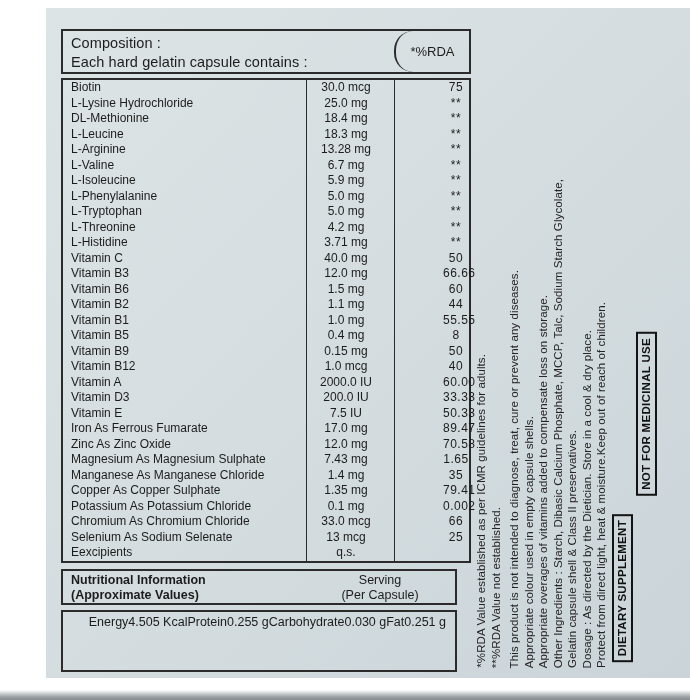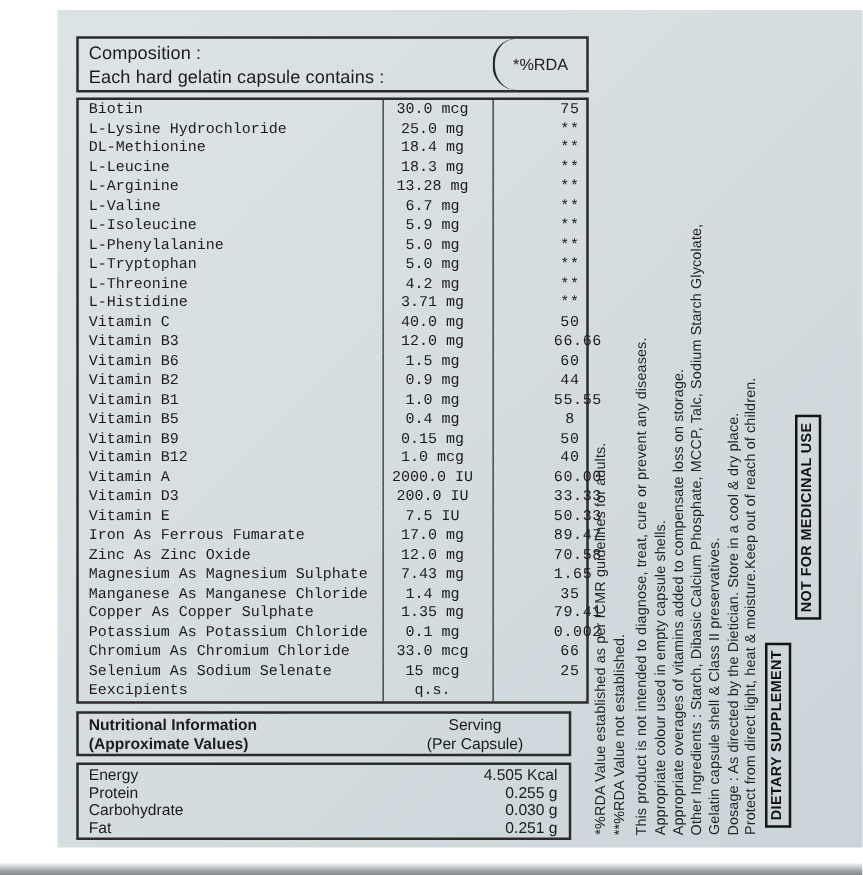--- a/index.html
+++ b/index.html
@@ -23,31 +23,31 @@
   }
 
   
   .table-stack{position:absolute;left:15px;top:21px;width:410px;}
   .box{border:2px solid var(--border);}
 
   .comp-header{height:45px;display:flex;margin-bottom:4px;}
   .comp-header-left{flex:1;padding:3px 0 0 8px;font-size:14.5px;line-height:19px;letter-spacing:.1px;}
   .comp-header-rda{width:75px;border-left:2px solid var(--border);display:flex;align-items:center;justify-content:center;font-size:13px;border-radius:19px;}
 
-  .ingredients{margin-bottom:6px;font-family:Liberation Mono, monospace;}
+  .ingredients{margin-bottom:6px;}
   .ing-row{display:grid;grid-template-columns:243px 88px 1fr;height:15.5px;font-size:12px;line-height:15.3px;}
   .ing-name{padding-left:8px;white-space:nowrap;overflow:hidden;}
   .ing-amount{text-align:center;padding-right:9px;border-left:1.5px solid var(--border);white-space:nowrap;}
   .ing-rda{text-align:center;border-left:1.5px solid var(--border);white-space:nowrap;letter-spacing:.5px;padding-left:48px;}
 
   .nutri-header{width:396px;height:36px;display:flex;margin-bottom:5px;}
   .nutri-header-left{flex:1;padding:2px 0 0 8px;font-size:12.5px;line-height:15px;font-weight:bold;}
   .nutri-header-right{width:150px;text-align:center;padding-top:2px;font-size:12.5px;line-height:15px;}
 
-  .nutri-values{width:396px;height:62px;padding:3px 9px 3px 8px;display:flex;flex-direction:column;justify-content:center;}
+  .nutri-values{width:396px;height:62px;padding:3px 9px 3px 8px;display:flex;flex-direction:row;justify-content:flex-end;}
   .nutri-row{display:flex;justify-content:space-between;font-size:12.5px;line-height:14px;}
 
   
   .side-notes{position:absolute;left:429px;bottom:10px;display:flex;align-items:flex-end;}
   .notes-strip{display:flex;align-items:flex-end;gap:2px;}
   .vtext{writing-mode:vertical-rl;transform:rotate(180deg);white-space:nowrap;}
   .note{font-size:11.5px;line-height:12.5px;color:#242424;letter-spacing:.1px;}
   .note.gap-after{margin-right:4px;}
   .badge{
     font-weight:bold;font-size:11.5px;line-height:13px;letter-spacing:.3px;
@@ -144,21 +144,21 @@
             <div class="ing-amount">12.0 mg</div>
             <div class="ing-rda">66.66</div>
           </div>
           <div class="ing-row">
             <div class="ing-name">Vitamin B6</div>
             <div class="ing-amount">1.5 mg</div>
             <div class="ing-rda">60</div>
           </div>
           <div class="ing-row">
             <div class="ing-name">Vitamin B2</div>
-            <div class="ing-amount">0.9 mg</div>
+            <div class="ing-amount">1.1 mg</div>
             <div class="ing-rda">44</div>
           </div>
           <div class="ing-row">
             <div class="ing-name">Vitamin B1</div>
             <div class="ing-amount">1.0 mg</div>
             <div class="ing-rda">55.55</div>
           </div>
           <div class="ing-row">
             <div class="ing-name">Vitamin B5</div>
             <div class="ing-amount">0.4 mg</div>
@@ -219,21 +219,21 @@
             <div class="ing-amount">0.1 mg</div>
             <div class="ing-rda">0.002</div>
           </div>
           <div class="ing-row">
             <div class="ing-name">Chromium As Chromium Chloride</div>
             <div class="ing-amount">33.0 mcg</div>
             <div class="ing-rda">66</div>
           </div>
           <div class="ing-row">
             <div class="ing-name">Selenium As Sodium Selenate</div>
-            <div class="ing-amount">15 mcg</div>
+            <div class="ing-amount">13 mcg</div>
             <div class="ing-rda">25</div>
           </div>
           <div class="ing-row">
             <div class="ing-name">Eexcipients</div>
             <div class="ing-amount">q.s.</div>
             <div class="ing-rda"></div>
           </div>
         </div>
 
       <div class="box nutri-header">

